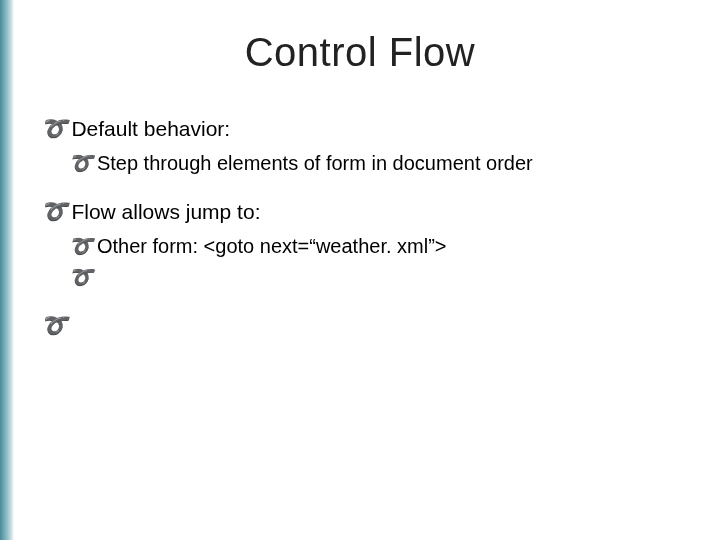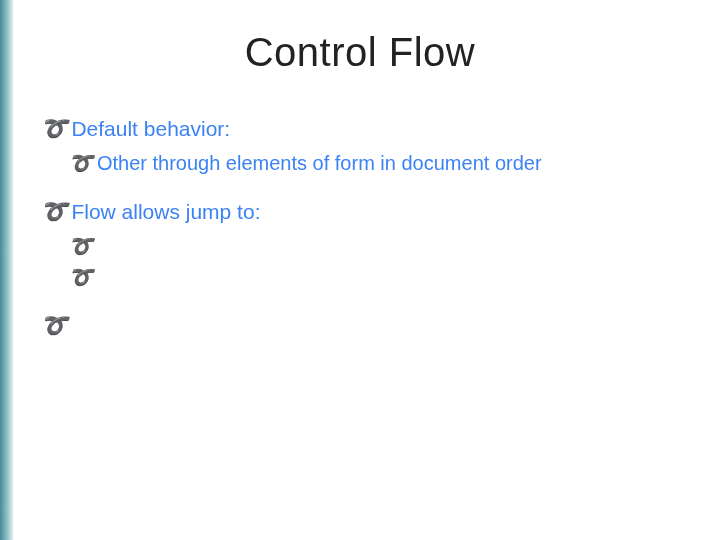--- a/index.html
+++ b/index.html
@@ -57,52 +57,53 @@
     .level1 .bullet-glyph {
       color: #9ac6cd;
       font-size: 22px;
     }
     .level2 .bullet-glyph {
       color: #bdd9de;
       font-size: 20px;
     }
     .bullet-text {
       font-size: 21px;
-      color: #3b82f6;
+      color: #000000;
     }
     .level2 .bullet-text {
       font-size: 20px;
     }
     .gap { height: 16px; }
   </style>
 </head>
 <body>
 
 <div class="left-accent"></div>
 
 <div class="content">
   <h1 class="title">Control Flow</h1>
 
   <div class="bullet-row level1">
     <span class="bullet-glyph" style="transform: rotate(0deg);">➰</span>
     <span class="bullet-text">Default behavior:</span>
   </div>
   <div class="bullet-row level2">
     <span class="bullet-glyph" style="transform: rotate(0deg);">➰</span>
-    <span class="bullet-text">Other through elements of form in document order</span>
+    <span class="bullet-text">Step through elements of form in document order</span>
   </div>
 
   <div class="gap"></div>
 
   <div class="bullet-row level1">
     <span class="bullet-glyph" style="transform: rotate(0deg);">➰</span>
     <span class="bullet-text">Flow allows jump to:</span>
   </div>
   <div class="bullet-row level2">
     <span class="bullet-glyph" style="transform: rotate(0deg);">➰</span>
+    <span class="bullet-text">Other form: &lt;goto next=“weather. xml”&gt;</span>
   </div>
   <div class="bullet-row level2">
     <span class="bullet-glyph" style="transform: rotate(0deg);">➰</span>
   </div>
 
   <div class="gap"></div>
 
   <div class="bullet-row level1">
     <span class="bullet-glyph" style="transform: rotate(0deg);">➰</span>
     <span class="bullet-text"></span>

